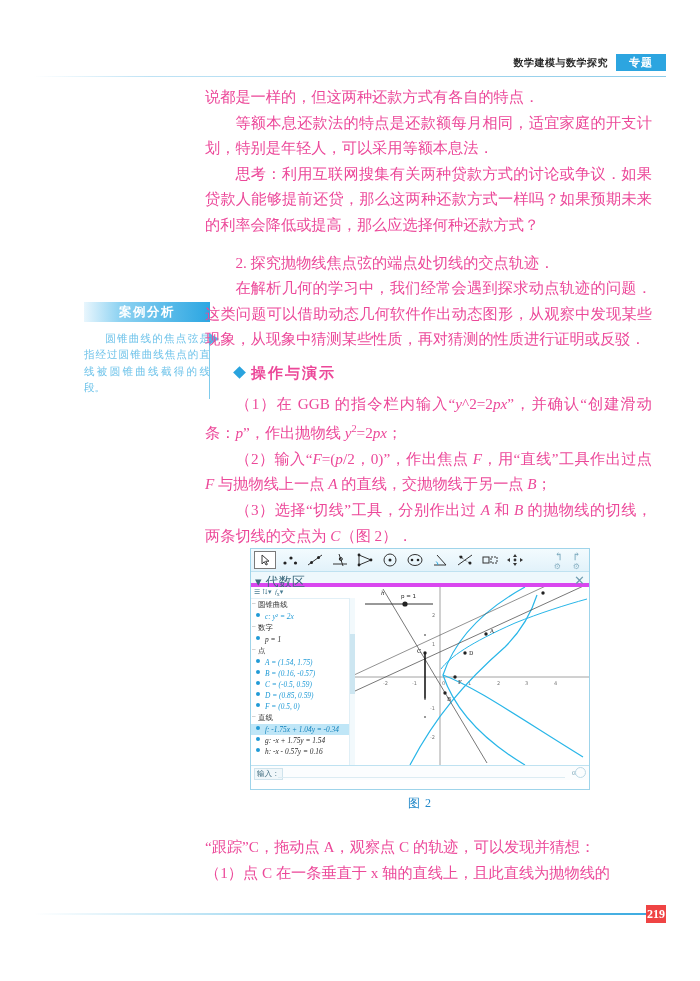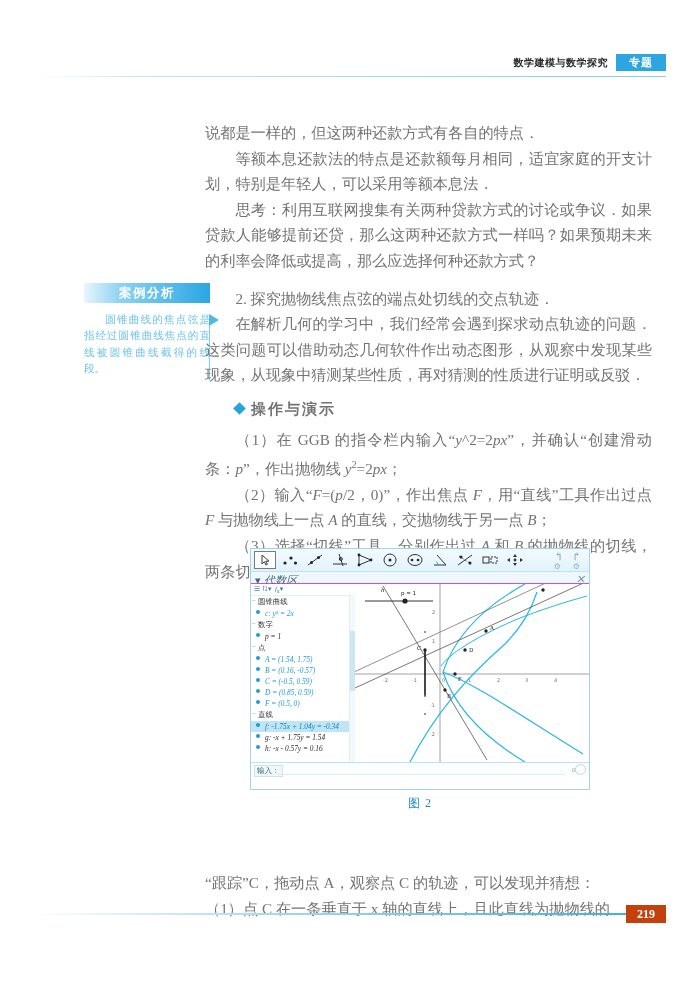--- a/index.html
+++ b/index.html
@@ -29,40 +29,39 @@
     font-weight:bold;
   }
   .header-rule{
     position:absolute;left:34px;right:34px;top:20px;height:1px;
     background:linear-gradient(to right,#ffffff 0%, #bfe3f5 18%, #8ccbe9 100%);
   }
 
   
   .content{
     position:absolute;left:205px;right:48px;top:84px;
-    font-size:15.2px;line-height:25.6px;color:#737373;
+    font-size:15.2px;line-height:25.6px;color:#ec4899;
     text-align:justify;
     font-family:"Liberation Serif","DejaVu Serif",serif;
-    margin-top:36px;
   }
   .p{margin:0;text-indent:2em;}
   .p.noindent{text-indent:0;}
   .tight{letter-spacing:0px;}
   i.v{font-style:italic;font-family:"Liberation Serif",serif;}
   .sup{font-size:.68em;vertical-align:super;}
 
   .head-marker{
     display:inline-block;width:9px;height:9px;background:#29a3de;
     transform:rotate(45deg);margin-right:7px;position:relative;top:-1px;
   }
   .subhead{margin:9px 0 4px 0;text-indent:2em;font-size:15px;font-weight:bold;letter-spacing:2px;}
 
   
   .note{
-    position:absolute;left:84px;top:283px;width:126px;
+    position:absolute;left:84px;top:302px;width:126px;
   }
   .note-title{
     width:126px;height:20px;line-height:20px;
     background:linear-gradient(to right,#e9f6fd 0%, #8fd3f2 28%, #2ba6e2 100%);
     color:#ffffff;font-size:12.5px;font-weight:bold;letter-spacing:1.5px;
     text-align:center;
   }
   .note-body{
     position:relative;margin-top:9px;
     font-size:10.6px;line-height:16.4px;color:#6ec3ea;
@@ -93,22 +92,22 @@
     position:absolute;top:2px;width:22px;height:18px;
     border:1px solid transparent;box-sizing:border-box;
   }
   .tool.sel{border:1px solid #7a7a7a;background:#ffffff;}
   .tool svg{display:block;}
   .gg-undo{position:absolute;right:26px;top:1px;font-size:11px;color:#7aa9bd;}
   .gg-redo{position:absolute;right:8px;top:1px;font-size:11px;color:#7aa9bd;}
   .gg-mini{position:absolute;top:13px;font-size:8px;color:#8fb6c7;}
 
   .gg-panelbar{
-    position:relative;height:11px;background:#eef8fc;border-bottom:1px solid #d946ef;
-    font-size:11px;color:#3d6a7d;font-style:italic;
+    position:relative;height:11px;background:#eef8fc;border-bottom:4px solid #d946ef;
+    font-size:13px;color:#3d6a7d;
   }
   .gg-panelbar .lbl{position:absolute;left:4px;top:1px;letter-spacing:.3px;}
   .gg-panelbar .x{position:absolute;right:4px;top:1px;color:#6f9cb0;}
 
   .gg-main{position:relative;height:178px;}
   .gg-alg{
     position:absolute;left:0;top:0;width:104px;height:100%;
     border-right:1px solid #cfe8f4;background:#ffffff;overflow:hidden;
   }
   .alg-tools{height:11px;border-bottom:1px solid #e2f0f7;font-size:7px;color:#4a7d93;padding-left:3px;line-height:11px;}
@@ -138,22 +137,22 @@
     font-size:12px;color:#2188c9;letter-spacing:1px;
   }
 
   
   .footer-rule{
     position:absolute;left:34px;right:34px;bottom:66px;height:2px;
     background:linear-gradient(to right,#ffffff 0%, #9ed7f0 40%, #38a9e0 100%);
   }
   .pagenum{
     position:absolute;right:34px;bottom:58px;
-    width:40px;height:18px;line-height:18px;text-align:center;
-    background:#c2410c;color:#fff;font-size:12px;font-weight:bold;
+    width:20px;height:18px;line-height:18px;text-align:center;
+    background:#ef4444;color:#fff;font-size:12px;font-weight:bold;
   }
 </style>
 </head>
 <body>
 
 <div class="page">
 
   <div class="header">
     <div class="header-title">数学建模与数学探究</div>
     <div class="header-badge">专题</div>

